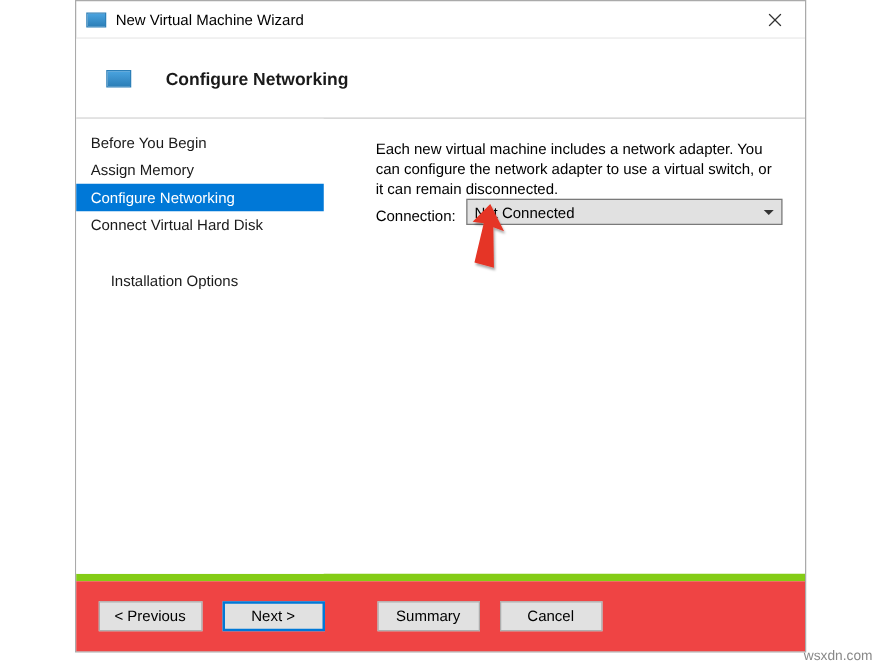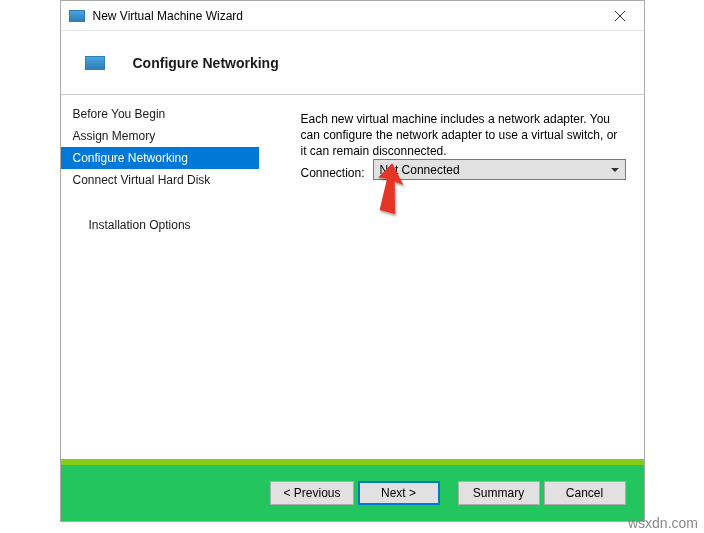--- a/index.html
+++ b/index.html
@@ -118,24 +118,23 @@
   .arrow-annot {
     position:absolute;
     left: 82px;
     top: 66px;
     pointer-events:none;
   }
   .footer {
     height: 56px;
     display:flex;
     align-items:center;
-    justify-content:flex-end;
-    gap: 4px;
+    gap: 16px;
     padding: 0 18px;
-    background:#22c55e;
+    background:#ef4444;
   }
   .btn {
     min-width: 82px;
     height: 24px;
     border: 1px solid #adadad;
     background: #e1e1e1;
     display:flex;
     align-items:center;
     justify-content:center;
     padding: 0 12px;
@@ -144,21 +143,21 @@
   .btn.primary {
     border: 2px solid #0078d7;
     padding: 5px 11px;
     height: 24px;
   }
   .btn-gap { width: 10px; }
   .watermark {
     position:absolute;
     right:6px;
     bottom:2px;
-    font-size:14px;
+    font-size:11px;
     color:#888;
   }
 </style>
 </head>
 <body>
 
 <div class="window">
 
   <div class="titlebar">
     <div class="app-icon"></div>

